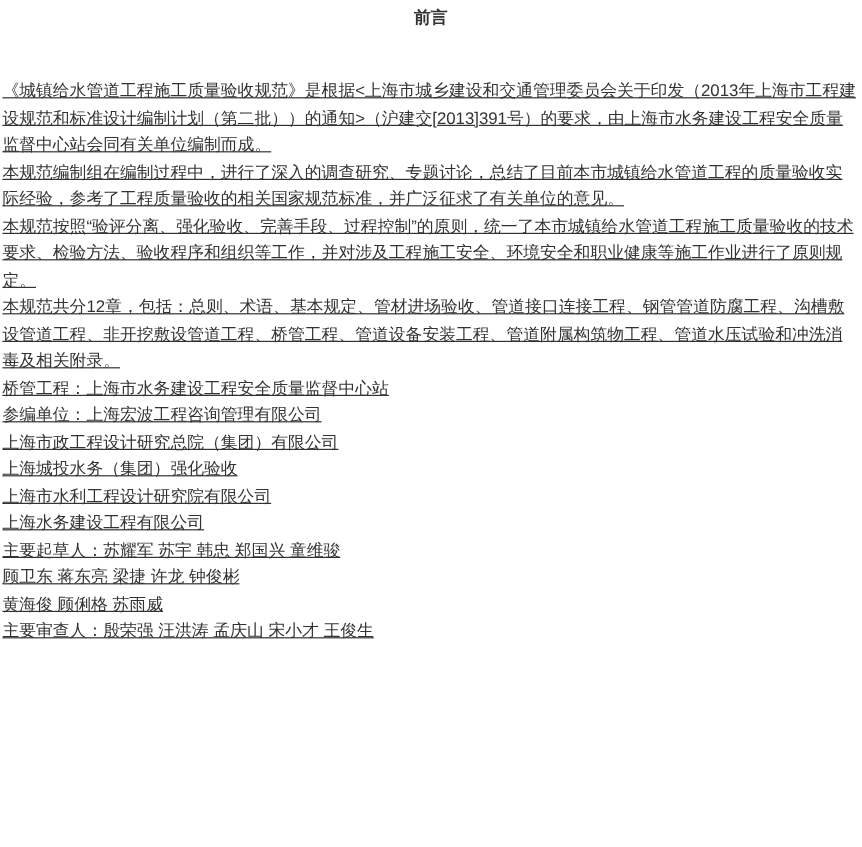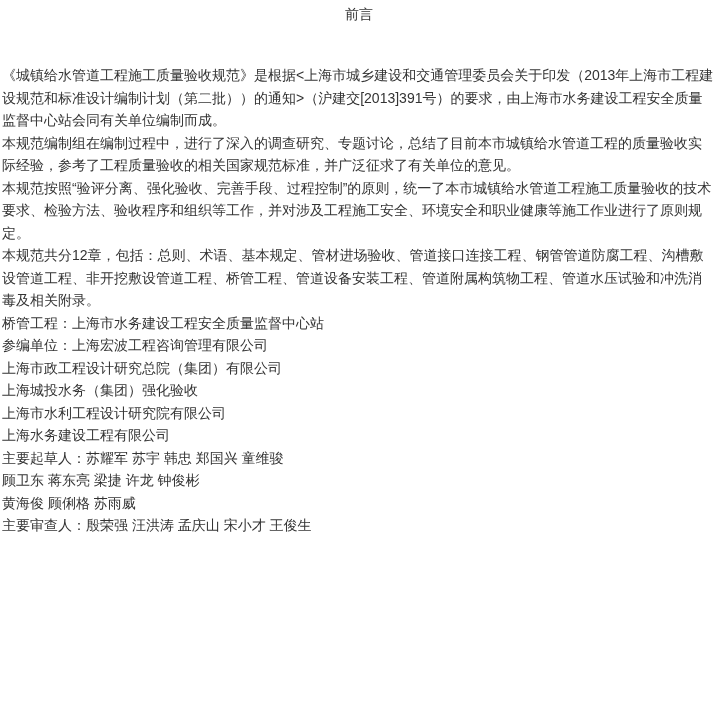--- a/index.html
+++ b/index.html
@@ -17,27 +17,28 @@
     width: 718px;
     height: 706px;
     overflow: hidden;
     background: #ffffff;
     color: #333333;
   }
   .doc-title {
     margin: 0;
     padding-top: 3px;
     font-size: 14px;
-    font-weight: normal;
+    font-weight: bold;
     line-height: 22px;
     text-align: center;
   }
   .doc-body {
     margin-top: 39px;
     padding: 0 4px 0 2px;
+    text-decoration: underline;
   }
   .doc-body p {
     margin: 0;
     padding: 0;
     font-size: 14px;
     line-height: 22.5px;
     text-align: left;
     word-break: break-word;
   }
 </style>

